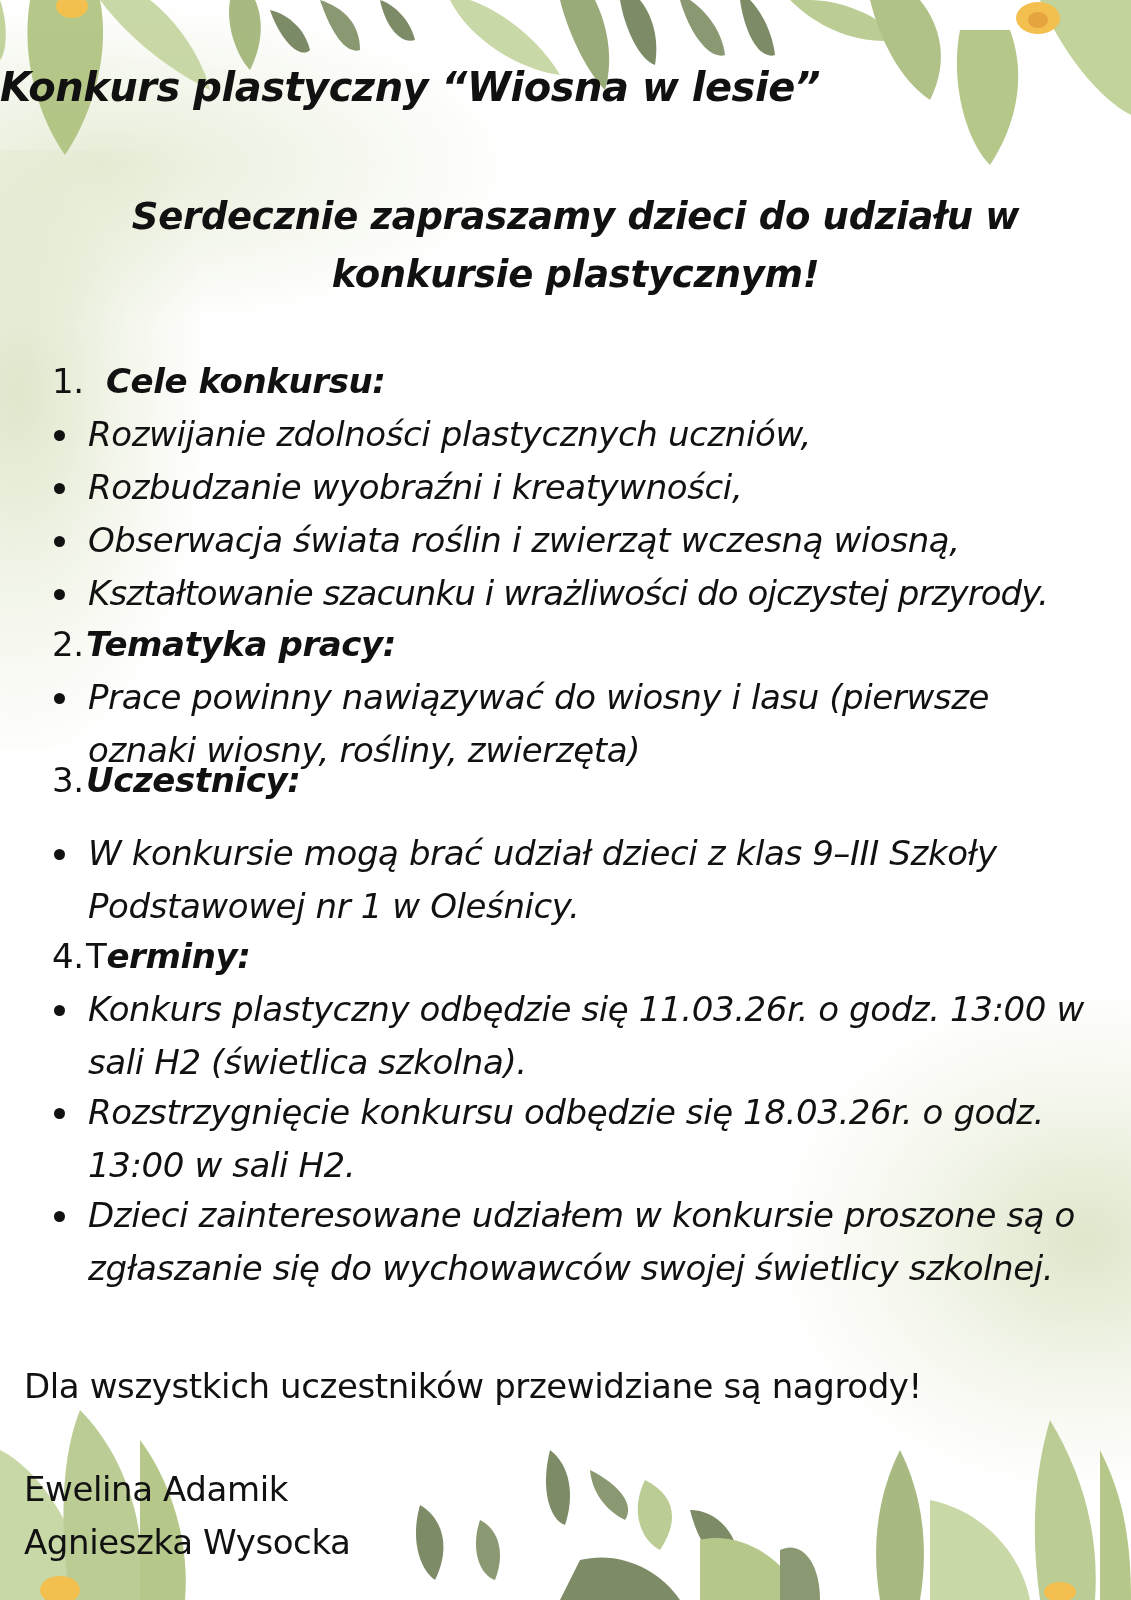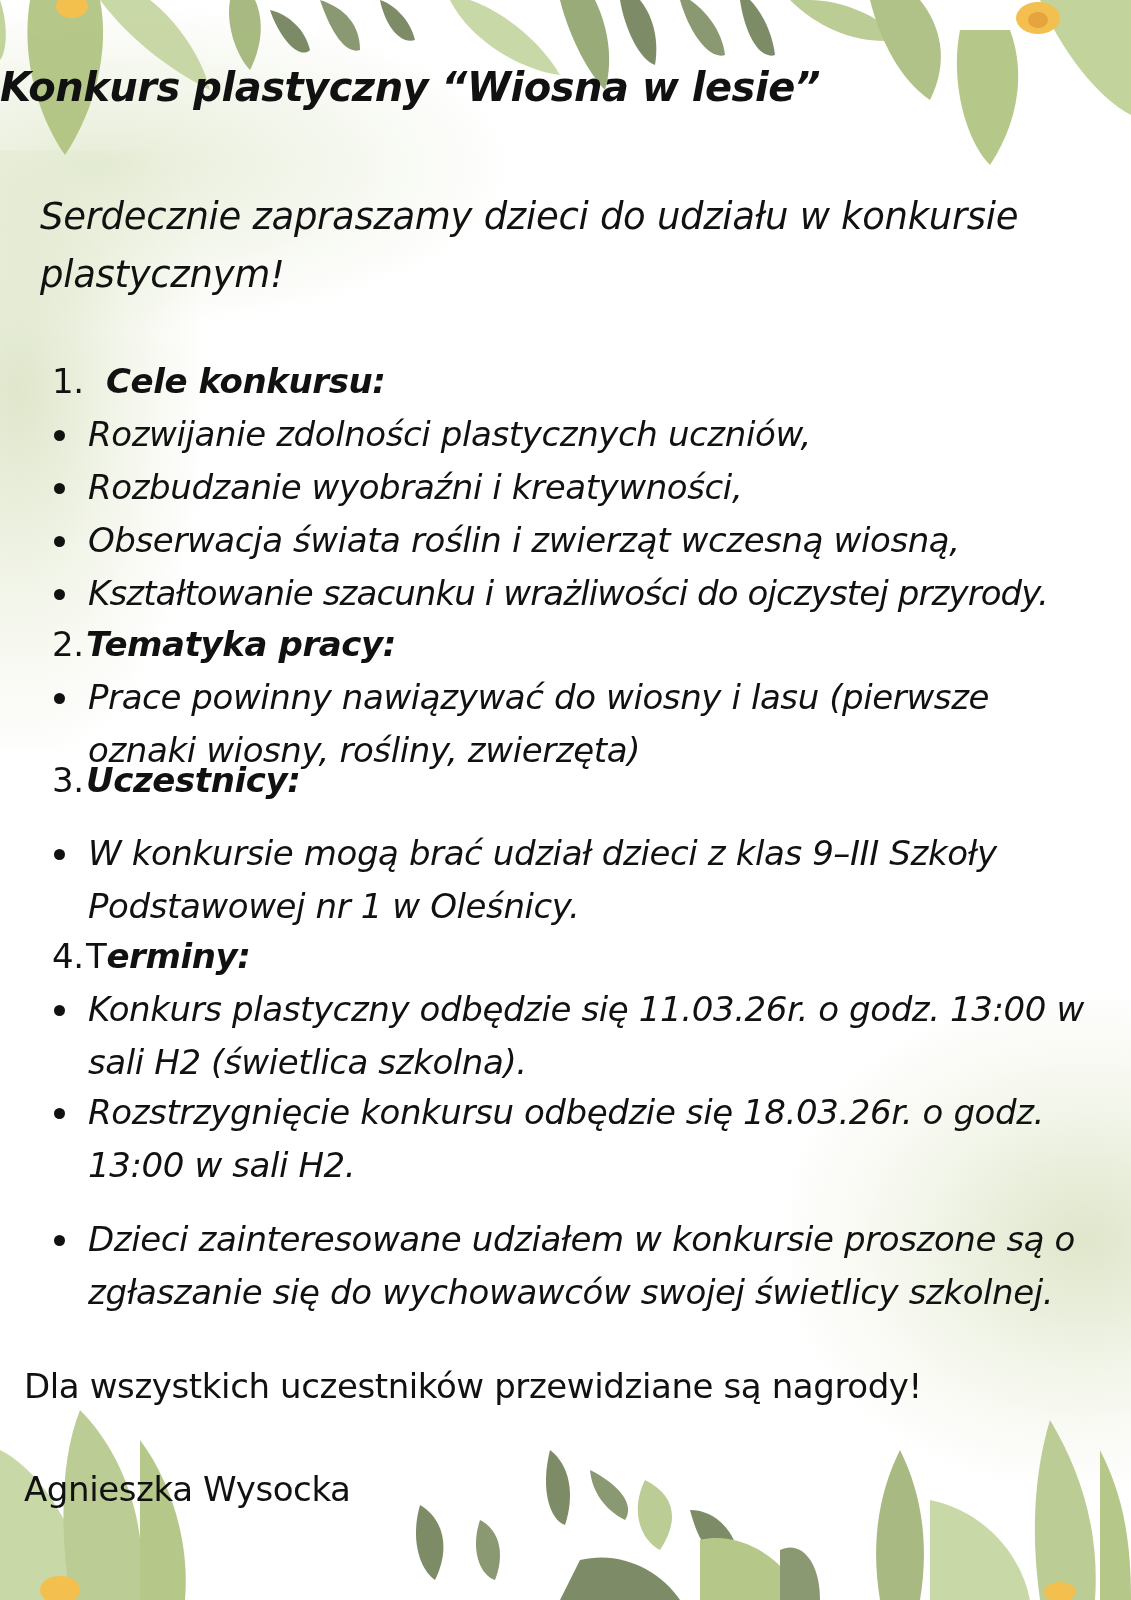--- a/index.html
+++ b/index.html
@@ -22,33 +22,33 @@
       left: 0; top: 0; width: 520px; height: 330px;
       background: radial-gradient(ellipse at 20% 50%, rgba(210,222,182,0.55), rgba(255,255,255,0) 70%);
     }
     svg.deco { position: absolute; pointer-events: none; }
     .content { position: absolute; left: 0; top: 0; width: 1131px; }
     .title {
       position: absolute; top: 64px; left: 0; width: 1131px; text-align: left;
       font-size: 40px; font-weight: bold; font-style: italic; letter-spacing: -0.5px;
     }
     .subtitle {
-      position: absolute; top: 188px; left: 40px; width: 1071px; text-align: left;
-      font-size: 37px; font-weight: normal; font-style: italic; line-height: 58px; letter-spacing: -0.3px;
+      position: absolute; top: 188px; left: 40px; width: 1071px; text-align: center;
+      font-size: 37px; font-weight: bold; font-style: italic; line-height: 58px; letter-spacing: -0.3px;
     }
     .body-text { font-size: 34px; line-height: 53px; letter-spacing: -0.4px; }
     .sec { position: absolute; left: 52px; white-space: nowrap; }
     .sec .num { display: inline-block; }
     .sec .lbl { font-weight: bold; font-style: italic; }
     .bul { position: absolute; left: 88px; width: 1040px; font-style: italic; }
     .bul::before {
       content: ""; position: absolute; left: -34px; top: 22px; width: 11px; height: 11px;
       background: #111; border-radius: 50%;
     }
-    .bul.it { font-style: italic; margin-top: 24px; }
+    .bul.it { font-style: italic; }
     .prizes { position: absolute; left: 24px; top: 1360px; }
     .orgs { position: absolute; left: 24px; top: 1463px; }
   </style>
 </head>
 <body>
 
 <div class="bg-wash wash-top"></div>
 <div class="bg-wash wash-left"></div>
 <div class="bg-wash wash-right"></div>
 
@@ -126,16 +126,17 @@
     <div class="sec" style="top:930px">
       <span class="num" style="width:34px">4.</span><span>T</span><span class="lbl">erminy:</span>
     </div>
     <div class="bul" style="top:983px; width:1040px">Konkurs plastyczny odbędzie się 11.03.26r. o godz. 13:00 w sali H2 (świetlica szkolna).</div>
     <div class="bul" style="top:1086px; width:1010px">Rozstrzygnięcie konkursu odbędzie się 18.03.26r. o godz. 13:00 w sali H2.</div>
     <div class="bul it" style="top:1189px; width:990px">Dzieci zainteresowane udziałem w konkursie proszone są o zgłaszanie się do wychowawców swojej świetlicy szkolnej.</div>
 
     <div class="prizes">Dla wszystkich uczestników przewidziane są nagrody!</div>
 
     <div class="orgs">
+      <div>Ewelina Adamik</div>
       <div>Agnieszka Wysocka</div>
     </div>
   </div>
 </div>
 
 </body></html>

